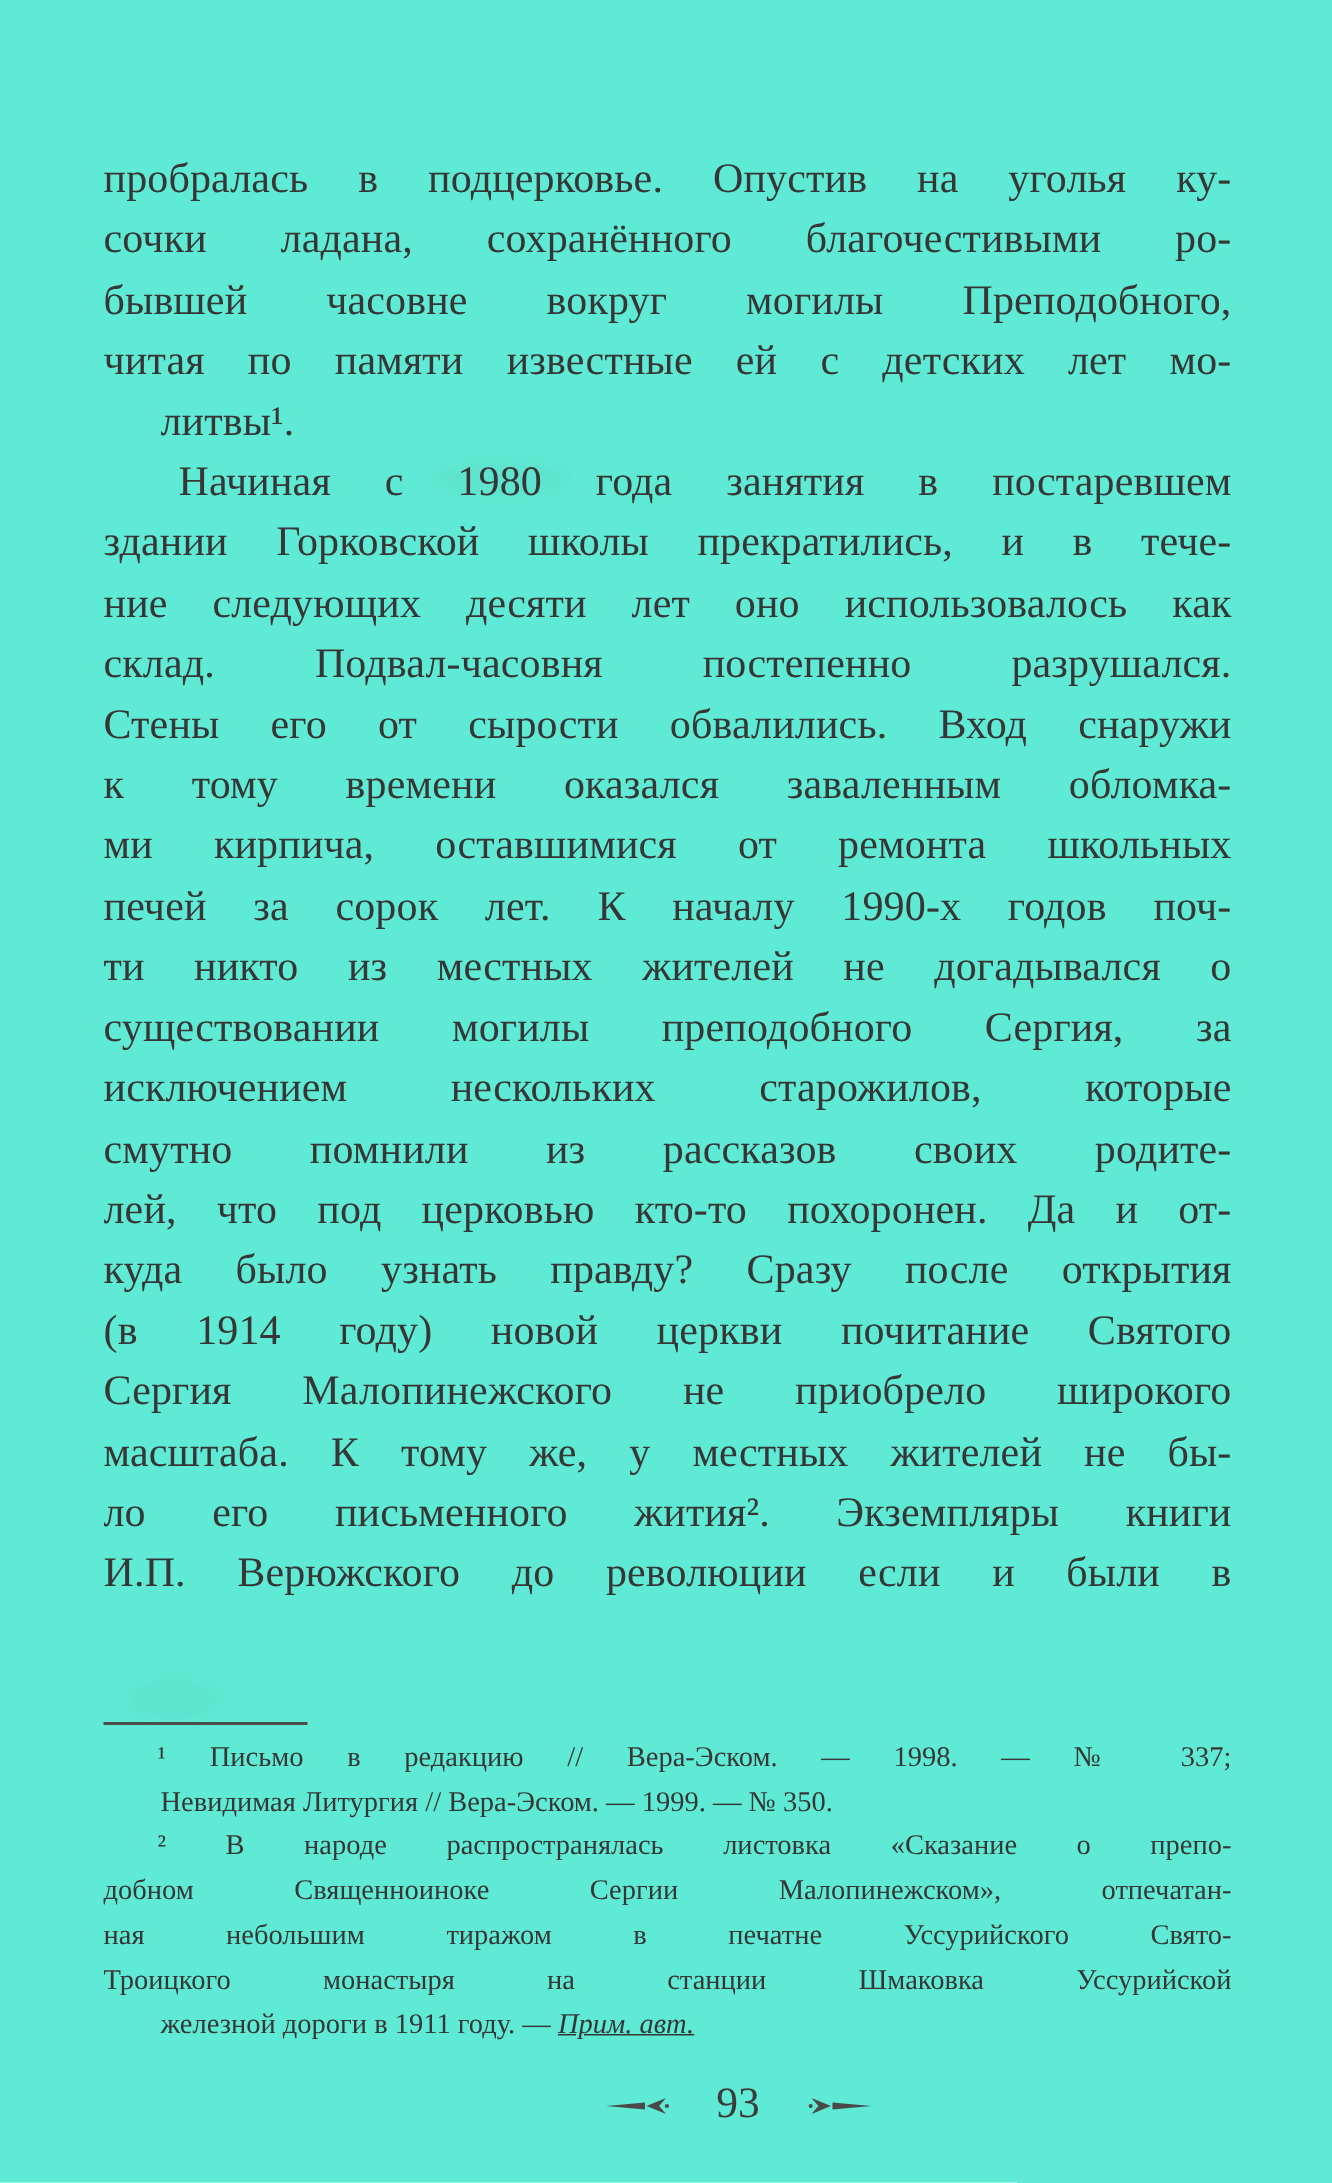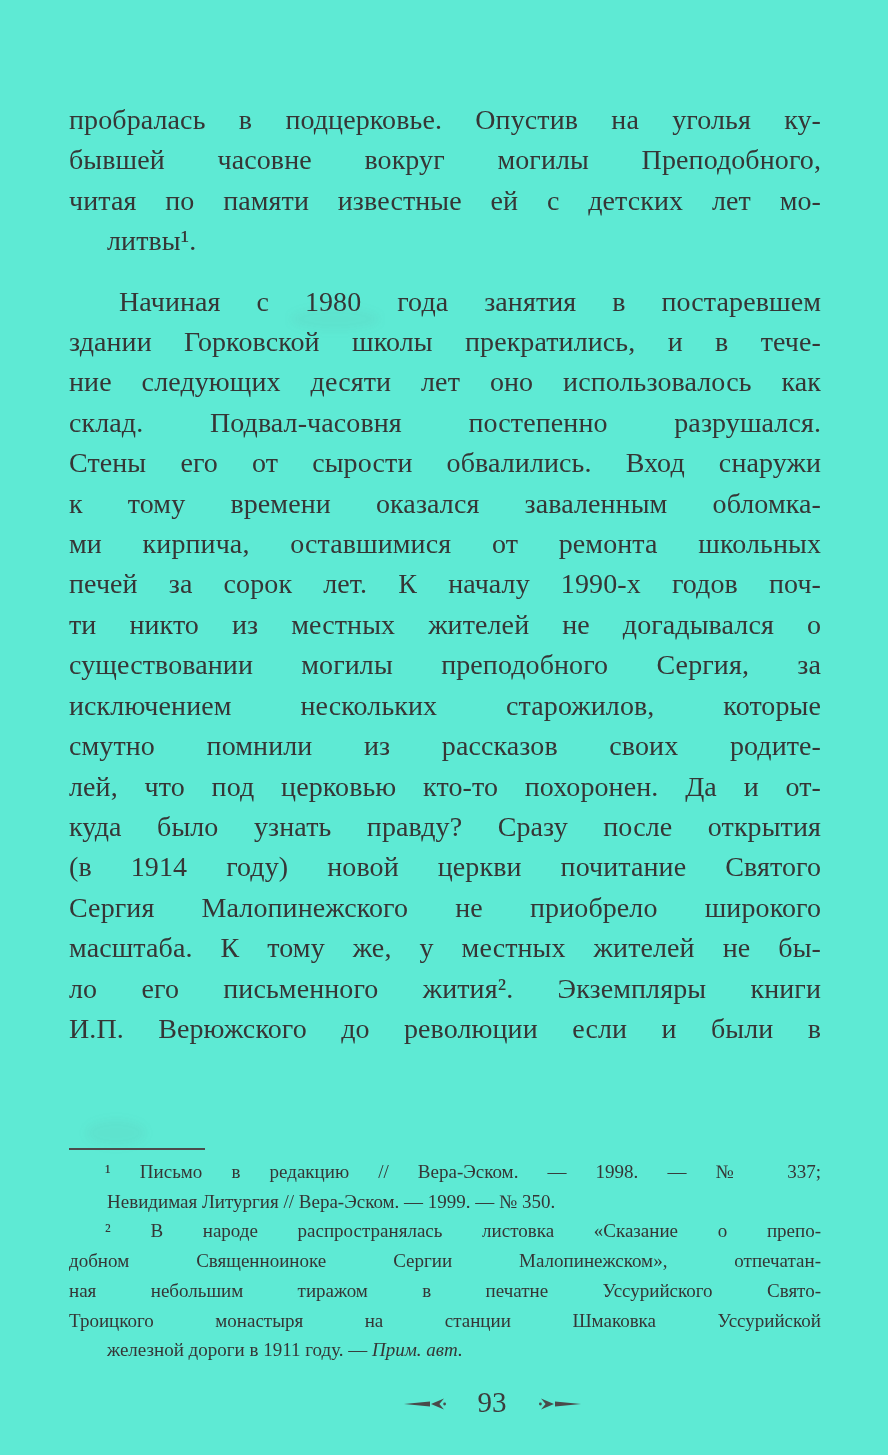--- a/index.html
+++ b/index.html
@@ -11,32 +11,32 @@
     color:#363636;
     overflow:hidden;
   }
   .text-block {
     position:absolute; left:69px; top:100px; width:752px;
     font-size:28px; line-height:40.4px;
     letter-spacing:0.1px;
   }
   .line { text-align:justify; text-align-last:justify; }
   .line.end { text-align-last:left;margin-left:38px; }
-  .p-indent { text-indent:50px;margin-top:20px; }
+  .p-indent { text-indent:50px; }
 
   .fn-rule {
     position:absolute; left:69px; top:1148px;
     width:136px; height:2px; background:#4c4c4c;
   }
   .fn-block {
     position:absolute; left:69px; top:1157px; width:752px;
     font-size:19px; line-height:29.7px;
   }
   .fn-indent { text-indent:36px; }
-  .italic { font-style:italic; }
+  .italic { font-style:italic;text-decoration:underline; }
 
   .footer {
     position:absolute; left:0; top:1388px; width:888px;
     display:flex; align-items:center; justify-content:center; gap:32px;padding-left:48px;
   }
   .page-number { font-size:29px; color:#3c3c3c; line-height:1; padding-bottom:2px; }
   .fleuron { display:block; color:#4a4a4a; }
   .fleuron.flip { transform:scaleX(-1); }
 
   .blot {
@@ -50,20 +50,21 @@
 <body>
 
 <div class="page">
 
   <div class="blot b1"></div>
   <div class="blot b2"></div>
 
   <div class="text-block">
     <div>
       <div class="line">пробралась в подцерковье. Опустив на уголья ку-</div>
+      <div class="line">сочки ладана, сохранённого благочестивыми ро-</div>
       <div class="line">бывшей часовне вокруг могилы Преподобного,</div>
       <div class="line">читая по памяти известные ей с детских лет мо-</div>
       <div class="line end">литвы¹.</div>
     </div>
     <div>
       <div class="line p-indent">Начиная с 1980 года занятия в постаревшем</div>
       <div class="line">здании Горковской школы прекратились, и в тече-</div>
       <div class="line">ние следующих десяти лет оно использовалось как</div>
       <div class="line">склад. Подвал-часовня постепенно разрушался.</div>
       <div class="line">Стены его от сырости обвалились. Вход снаружи</div>

